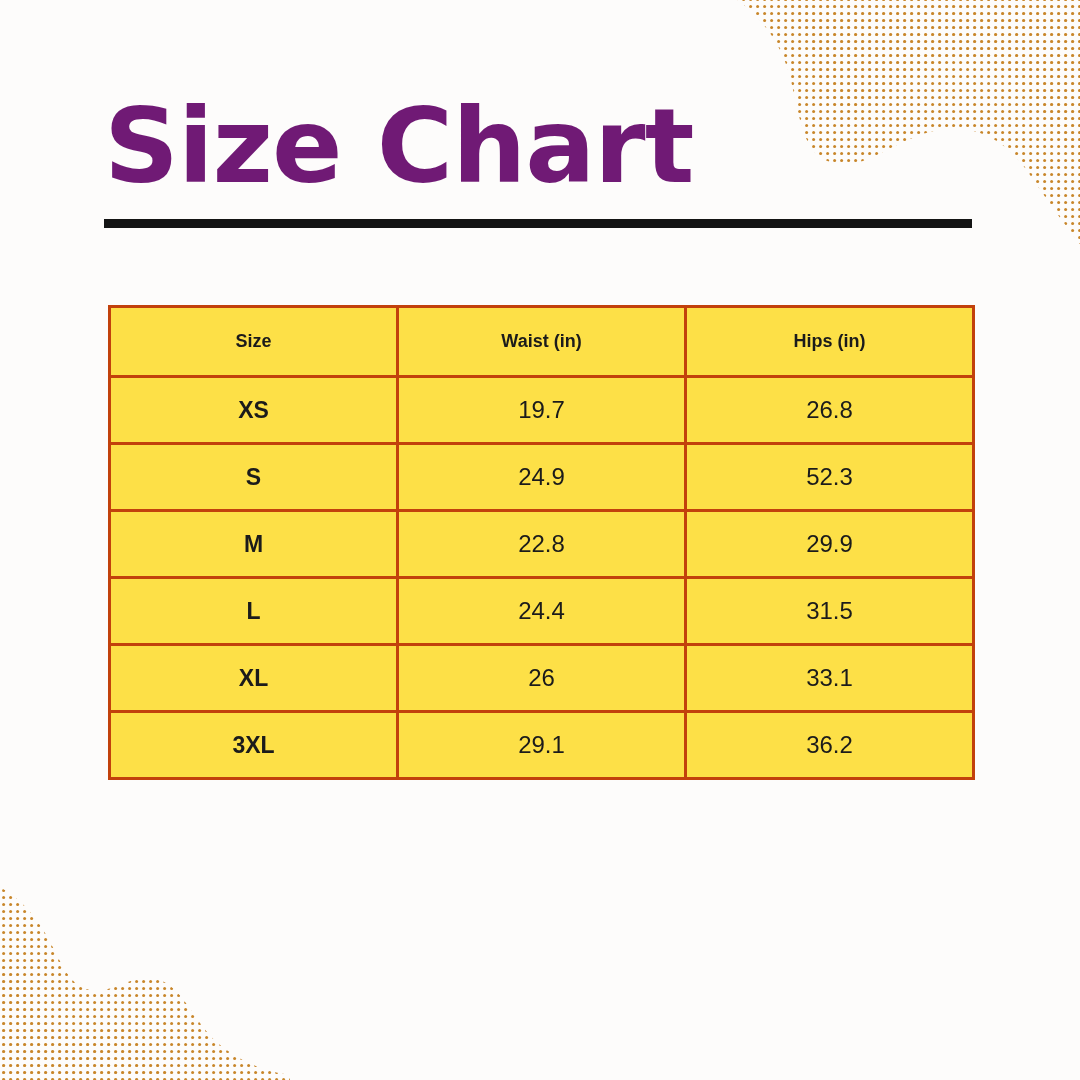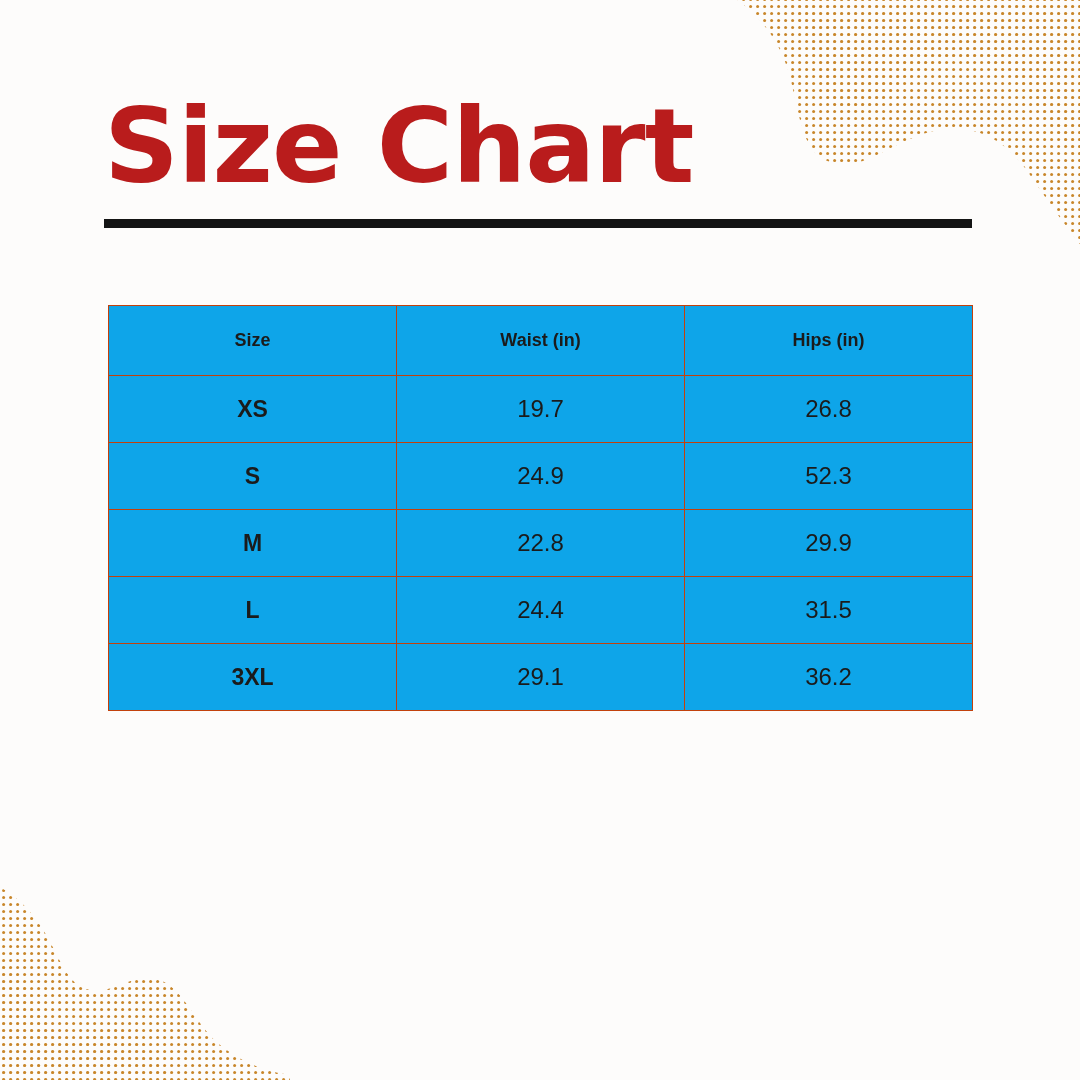--- a/index.html
+++ b/index.html
@@ -45,21 +45,21 @@
     left: 104px;
     top: 92px;
     width: 872px;
   }
   .title {
     font-family: "DejaVu Sans", sans-serif;
     font-weight: bold;
     font-size: 104px;
     line-height: 1.05;
     letter-spacing: -1px;
-    color: #b91c1c;
+    color: #701a75;
     margin: 0;
     white-space: nowrap;
   }
   .title-rule {
     margin-top: 18px;
     width: 868px;
     height: 9px;
     background: #141414;
   }
 
@@ -70,26 +70,26 @@
     top: 305px;
     width: 864px;
   }
   table.size-table {
     border-collapse: collapse;
     width: 864px;
     table-layout: fixed;
   }
   table.size-table th,
   table.size-table td {
-    border: 1px solid #c2410c;
+    border: 3px solid #c2410c;
     height: 67px;
     text-align: center;
     vertical-align: middle;
     color: #1b1b1b;
-    background: #0ea5e9;
+    background: #fde047;
   }
   table.size-table th {
     font-size: 18px;
     font-weight: bold;
     height: 70px;
   }
   table.size-table td.size-cell {
     font-size: 23px;
     font-weight: bold;
   }
@@ -200,20 +200,25 @@
           <td class="size-cell">M</td>
           <td class="value-cell">22.8</td>
           <td class="value-cell">29.9</td>
         </tr>
         <tr>
           <td class="size-cell">L</td>
           <td class="value-cell">24.4</td>
           <td class="value-cell">31.5</td>
         </tr>
         <tr>
+          <td class="size-cell">XL</td>
+          <td class="value-cell">26</td>
+          <td class="value-cell">33.1</td>
+        </tr>
+        <tr>
           <td class="size-cell">3XL</td>
           <td class="value-cell">29.1</td>
           <td class="value-cell">36.2</td>
         </tr>
       </tbody>
     </table>
   </div>
 
 </div>
 

